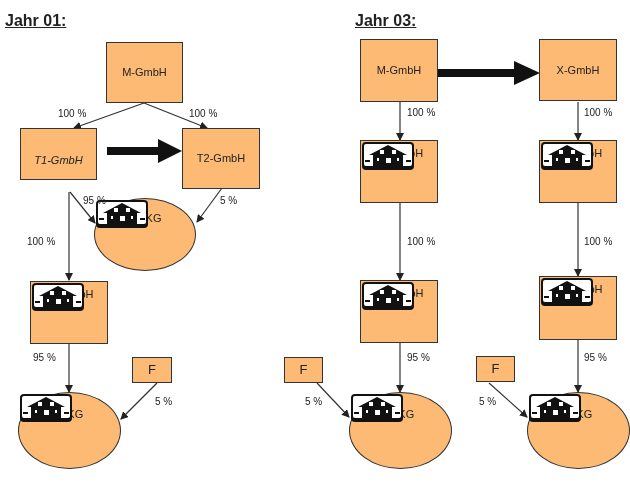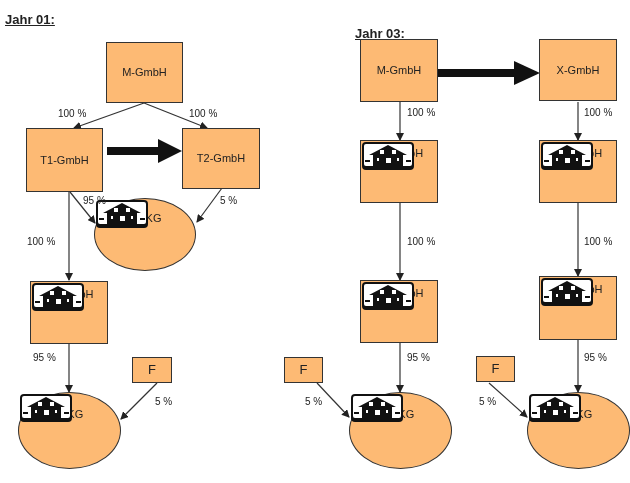--- a/index.html
+++ b/index.html
@@ -1,18 +1,18 @@
 <!DOCTYPE html>
 <html><head>
 <meta charset="utf-8">
 <style>
   html,body{margin:0;padding:0;background:#fff;}
   body{width:630px;height:483px;position:relative;overflow:hidden;font-family:"Liberation Sans",sans-serif;color:#222;}
   svg{position:absolute;left:0;top:0;}
-  .title{position:absolute;font-weight:bold;font-size:13px;text-decoration:underline;}
+  .title{position:absolute;font-weight:bold;font-size:16px;text-decoration:underline;}
   .node{position:absolute;border:1.2px solid #333;background:#fdba74;box-sizing:border-box;font-size:11px;text-align:center;}
   .ell{border-radius:50%;}
   .lbl{display:block;}
   .pct{position:absolute;font-size:10px;}
   .house{display:block;margin:2px auto 0;}
 </style>
 </head>
 <body>
 
 <svg width="630" height="483">
@@ -42,24 +42,24 @@
       <rect x="107" y="147" width="52" height="8"></rect>
       <path d="M158,139 L182,151 L158,163 z"></path>
     </g>
   <g fill="#111">
       <rect x="438" y="69" width="78" height="8"></rect>
       <path d="M514,61 L540,73 L514,85 z"></path>
     </g>
 </svg>
 
 <div class="title" style="left:5px;top:12px;">Jahr 01:</div>
-<div class="title" style="left:355px;top:12px;margin-top:14px;">Jahr 03:</div>
+<div class="title" style="left:355px;top:12px;">Jahr 03:</div>
 
 <div class="node" style="left:106px;top:42px;width:77px;height:61px;line-height:59px;"><span>M-GmbH</span></div>
-<div class="node" style="left:26px;top:128px;width:77px;height:64px;line-height:62px;"><span>T1-GmbH</span></div>
+<div class="node" style="left:20px;top:128px;width:77px;height:52px;line-height:62px;font-style:italic;"><span>T1-GmbH</span></div>
 <div class="node" style="left:182px;top:128px;width:78px;height:61px;line-height:59px;"><span>T2-GmbH</span></div>
 <div class="node ell hn" style="left:94px;top:198px;width:102px;height:73px;padding-top:13px;">
     <span class="lbl">E2-KG</span>
     <span class="house">
       <svg width="54" height="30" viewBox="0 0 54 30" xmlns="http://www.w3.org/2000/svg">
         <rect x="1" y="1" width="52" height="28" rx="4" fill="#111"></rect>
         <rect x="3" y="3" width="48" height="22" rx="2" fill="#fff"></rect>
         <path d="M8,14 L27,4 L46,14 L42,14 L42,25 L12,25 L12,14 z" fill="#111"></path>
         <rect x="19" y="9" width="4" height="4" fill="#fff"></rect>
         <rect x="31" y="9" width="4" height="4" fill="#fff"></rect>

